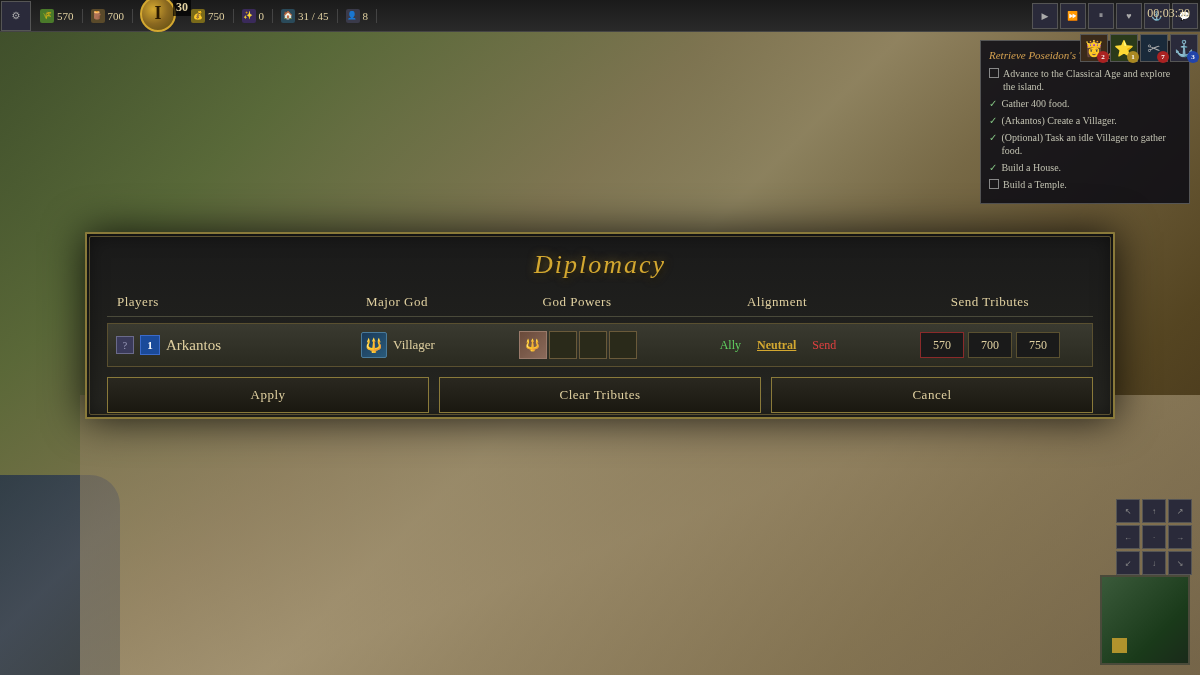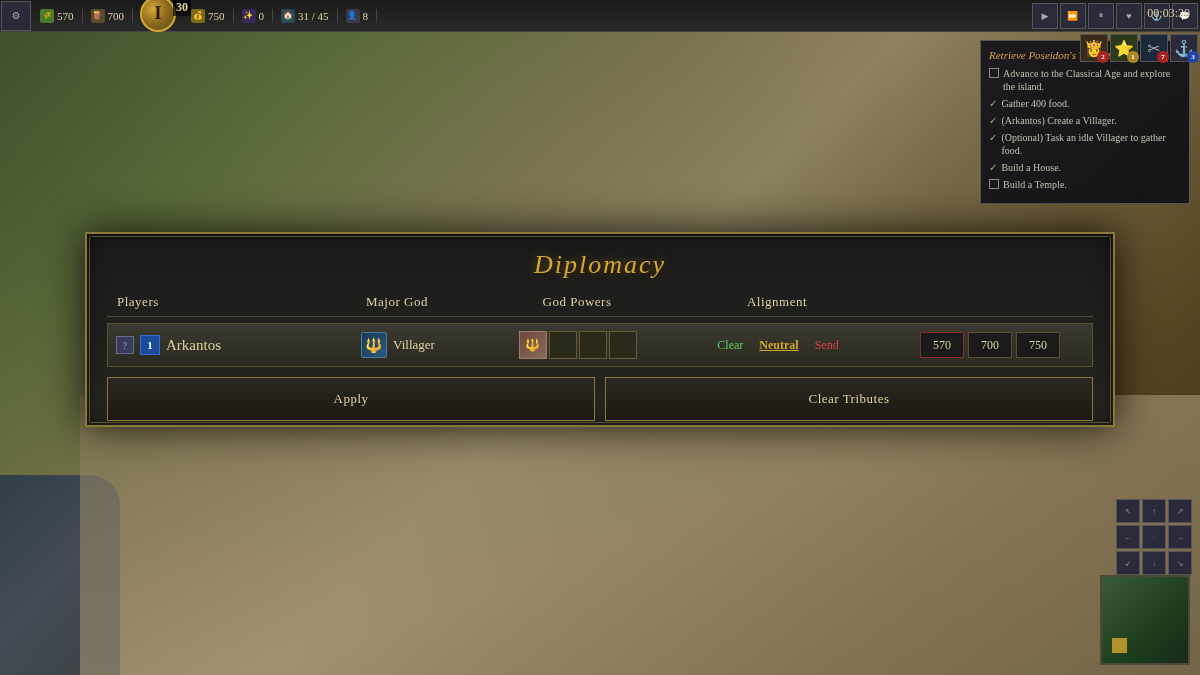--- a/index.html
+++ b/index.html
@@ -390,21 +390,21 @@
 
     
     .dialog-buttons {
       display: flex;
       gap: 10px;
       justify-content: center;
     }
 
     .dialog-btn {
       flex: 1;
-      height: 44px;
+      height: 36px;
       background: linear-gradient(180deg, #2a2820, #1a1810);
       border: 1px solid #8a7a3a;
       color: #e0d0a0;
       font-family: 'Georgia', serif;
       font-size: 13px;
       cursor: pointer;
       display: flex;
       align-items: center;
       justify-content: center;
       letter-spacing: 0.5px;
@@ -629,20 +629,21 @@
 <div class="diplomacy-overlay">
   <div class="dialog-title">Diplomacy</div>
 
   <div class="dialog-table">
 
     <div class="table-header">
       <div class="col-header">Players</div>
       <div class="col-header">Major God</div>
       <div class="col-header">God Powers</div>
       <div class="col-header">Alignment</div>
+      <div class="col-header">Send Tributes</div>
     </div>
 
     <div class="table-row">
 
       <div class="player-cell">
         <div class="question-btn">?</div>
         <div class="player-num">
           <span>1</span>
         </div>
         <span class="player-name">Arkantos</span>
@@ -654,41 +655,42 @@
       </div>
 
       <div class="godpowers-cell">
         <div class="gp-icon">🔱</div>
         <div class="gp-slot"></div>
         <div class="gp-slot"></div>
         <div class="gp-slot"></div>
       </div>
 
       <div class="alignment-cell">
-        <span class="align-btn align-ally">Clear</span>
+        <span class="align-btn align-ally">Ally</span>
         <span class="align-btn align-neutral">Neutral</span>
         <span class="align-btn align-enemy">Send</span>
       </div>
 
       <div class="tributes-cell">
         <div class="tribute-input tribute-val-1">
           <span>570</span>
         </div>
         <div class="tribute-input tribute-val-2">
           <span>700</span>
         </div>
         <div class="tribute-input tribute-val-3">
           <span>750</span>
         </div>
       </div>
     </div>
 
     <div class="dialog-buttons">
       <button class="dialog-btn">Apply</button>
       <button class="dialog-btn">Clear Tributes</button>
+      <button class="dialog-btn">Cancel</button>
     </div>
   </div>
 </div>
 
 <div class="minimap">
   <div style="position:absolute;inset:0;background:linear-gradient(135deg,#3a5a3a,#2a4a2a,#1a3a1a,#1a2a1a);"></div>
   <div style="position:absolute;bottom:10px;left:10px;width:15px;height:15px;background:#d4a830;opacity:0.8;"></div>
 </div>
 
 <div class="bottom-right-controls">

